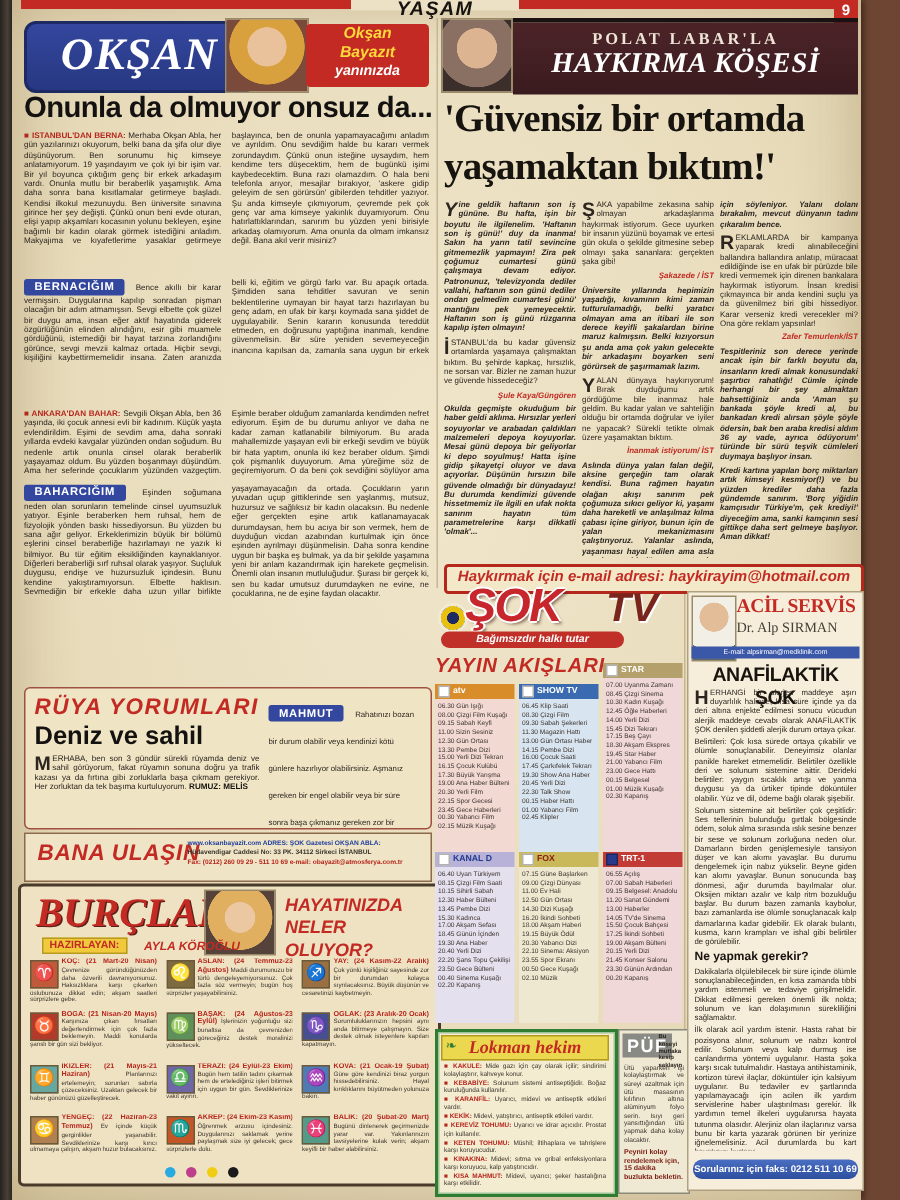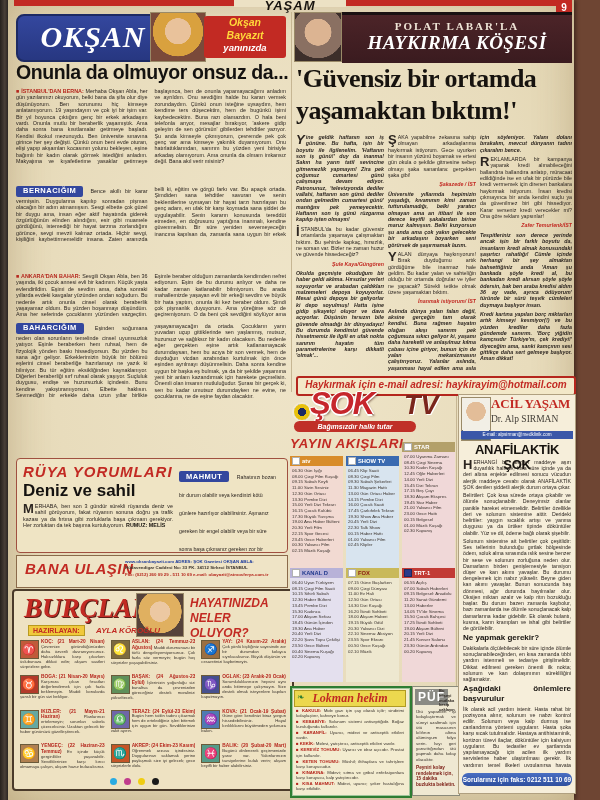--- a/index.html
+++ b/index.html
@@ -549,31 +549,30 @@
 
     <div class="abs" id="puf">
       <div class="abs" id="puf-title">PÜF</div>
       <div class="abs" id="puf-note">Bu köşeyi mutlaka kesip saklayın</div>
       <div class="abs" id="puf-body">Ütü yaparken işi kolaylaştırmak ve süreyi azaltmak için ütü masasının kılıfının altına alüminyum folyo serin. Isıyı geri yansıttığından ütü yapmak daha kolay olacaktır.</div>
       <div class="abs" id="puf-tip">Peyniri kolay rendelemek için, 15 dakika buzlukta bekletin.</div>
     </div>
 
     <div class="abs" id="acil">
       <div class="abs photo ph-doctor" id="acil-photo"></div>
-      <div class="abs" id="acil-title">ACİL YAŞAM</div>
+      <div class="abs" id="acil-title">ACİL SERVİS</div>
       <div class="abs" id="acil-doctor">Dr. Alp SIRMAN</div>
       <div class="abs" id="acil-email">E-mail: alpsirman@medklinik.com</div>
       <div class="abs" id="acil-headline">ANAFİLAKTİK ŞOK</div>
       <div class="abs" id="acil-paras">
 
       <div class="acil-p" data-kind="drop">HERHANGİ bir alerjen maddeye aşırı duyarlılık halinde, kısa süre içinde ya da deri altına enjekte edilmesi sonucu vücudun alerjik maddeye cevabı olarak ANAFİLAKTİK ŞOK denilen şiddetli alerjik durum ortaya çıkar.</div>
           <div class="acil-p" data-kind="body">Belirtileri: Çok kısa sürede ortaya çıkabilir ve ölümle sonuçlanabilir. Deneyimsiz olanlar panikle hareket etmemelidir. Belirtiler özellikle deri ve solunum sistemine aittir. Derideki belirtiler: yaygın sıcaklık artışı ve yanma duygusu ya da ürtiker tipinde döküntüler olabilir. Yüz ve dil, ödeme bağlı olarak şişebilir.</div>
           <div class="acil-p" data-kind="body">Solunum sistemine ait belirtiler çok çeşitlidir: Ses tellerinin bulunduğu gırtlak bölgesinde ödem, soluk alma sırasında ıslık sesine benzer bir sese ve solunum zorluğuna neden olur. Damarların birden genişlemesiyle tansiyon düşer ve kan akımı yavaşlar. Bu durumu dengelemek için nabız yükselir. Beyne giden kan akımı yavaşlar. Bunun sonucunda baş dönmesi, ağır durumda bayılmalar olur. Oksijen miktarı azalır ve kalp ritm bozukluğu başlar. Bu durum bazen zamanla kaybolur, bazı zamanlarda ise ölümle sonuçlanacak kalp damarlarına kadar gidebilir. Ek olarak bulantı, kusma, karın krampları ve ishal gibi belirtiler de görülebilir.</div>
           <div class="acil-p" data-kind="sub">Ne yapmak gerekir?</div>
           <div class="acil-p" data-kind="body">Dakikalarla ölçülebilecek bir süre içinde ölümle sonuçlanabileceğinden, en kısa zamanda tıbbi yardım istenmeli ve tedaviye girişilmelidir. Dikkat edilmesi gereken önemli ilk nokta; solunum ve kan dolaşımının sürekliliğini sağlamaktır.</div>
-          <div class="acil-p" data-kind="sub">Aşağıdaki önlemlere başvurulur</div>
           <div class="acil-p" data-kind="body">İlk olarak acil yardım istenir. Hasta rahat bir pozisyona alınır, solunum ve nabzı kontrol edilir. Solunum veya kalp durmuş ise canlandırma yöntemi uygulanır. Hasta şoka karşı sıcak tutulmalıdır. Hastaya antihistaminik, kortizon türevi ilaçlar, döküntüler için kalsiyum uygulanır. Bu tedaviler ev şartlarında yapılamayacağı için acilen ilk yardım servislerine haber ulaştırılması gerekir. İlk yardımın temel ilkeleri uygulanırsa hayata tutunma olasıdır. Alerjiniz olan ilaçlarınız varsa bunu bir karta yazarak görünen bir yerinize iğnelemelisiniz. Acil durumlarda bu kart hayatınızı kurtarır.</div>
         </div>
       <div class="abs" id="acil-fax">Sorularınız için faks: 0212 511 10 69</div>
     </div>
 
   </div>
 </div>
 
 </body></html>

